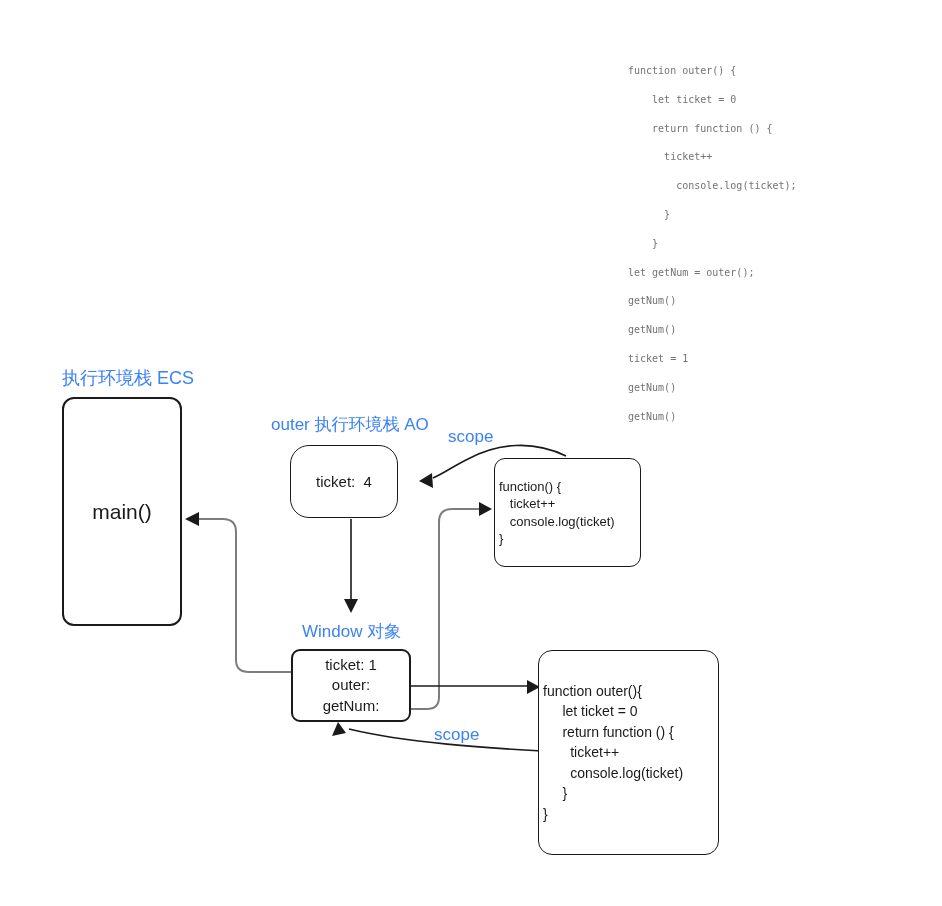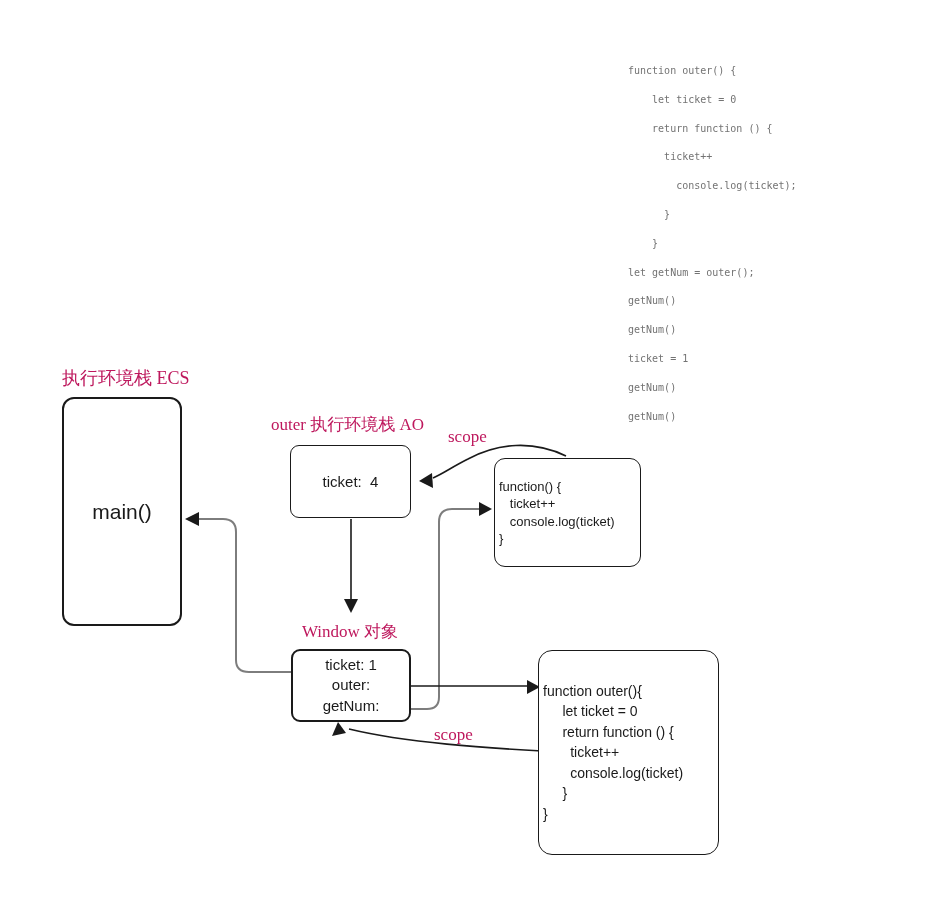--- a/index.html
+++ b/index.html
@@ -19,30 +19,30 @@
   .line-gray{stroke:var(--elbow);stroke-width:2;}
   .head{fill:var(--stroke);stroke:none;}
 
   .code-panel{
     position:absolute;left:628px;top:57px;
     font-family:"DejaVu Sans Mono","Liberation Mono",monospace;
     font-size:10px;line-height:28.8px;color:#737373;
     white-space:pre;
   }
 
-  .lbl{position:absolute;font-size:17px;color:#be185d;white-space:nowrap;font-family:Liberation Serif, serif;}
+  .lbl{position:absolute;font-size:17px;color:#3b82f6;white-space:nowrap;}
 
   .box{
     position:absolute;background:var(--bg);
     border:1.6px solid var(--stroke);
     display:flex;align-items:center;justify-content:center;
   }
   .main-box{left:62px;top:397px;width:120px;height:229px;border-radius:12px;border-width:2px;}
   .main-box span{font-size:21px;}
-  .ticket-box{left:290px;top:445px;width:121px;height:73px;border-radius:9px;}
+  .ticket-box{left:290px;top:445px;width:108px;height:73px;border-radius:19px;}
   .ticket-box pre{font-family:inherit;font-size:15px;white-space:pre;}
   .window-box{left:291px;top:649px;width:120px;height:73px;border-radius:9px;border-width:2px;}
   .window-box pre{font-family:inherit;font-size:15px;line-height:20.5px;white-space:pre;text-align:center;}
   .innerfn-box{left:494px;top:458px;width:147px;height:109px;border-radius:11px;justify-content:flex-start;}
   .innerfn-box pre{font-family:Liberation Sans, sans-serif;font-size:13px;line-height:17.5px;white-space:pre;padding-left:4px;}
   .outerfn-box{left:538px;top:650px;width:181px;height:205px;border-radius:14px;justify-content:flex-start;}
   .outerfn-box pre{font-family:inherit;font-size:14px;line-height:20.4px;white-space:pre;padding-left:4px;}
 
   .watermark{position:absolute;left:755px;top:860px;font-size:17px;color:var(--wm);white-space:nowrap;}
 </style>

